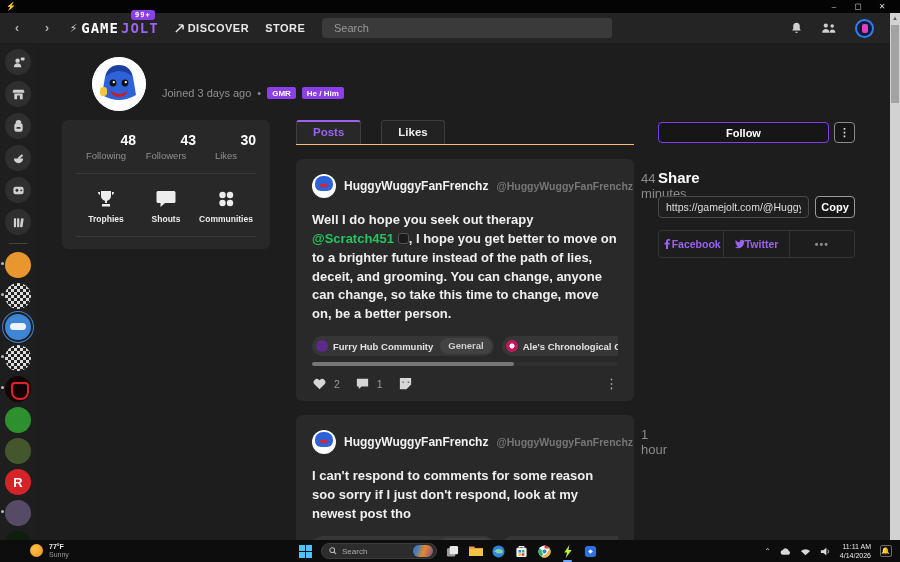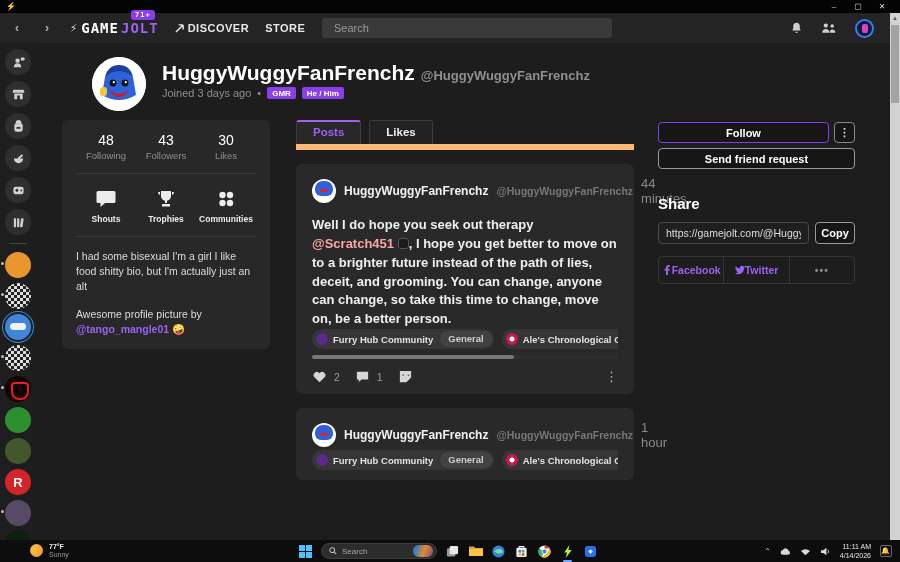--- a/index.html
+++ b/index.html
@@ -50,47 +50,47 @@
   .pf-avatar { position:absolute; left:56px; top:14px; width:54px; height:54px; border-radius:50%; background:#fff; overflow:hidden; }
   .pf-name { position:absolute; left:126px; top:18px; font-size:21px; font-weight:bold; color:#fff; }
   .pf-name .handle { font-size:13px; color:#8f8f8f; font-weight:bold; margin-left:6px; }
   .pf-meta { position:absolute; left:126px; top:44px; display:flex; align-items:center; gap:6px; font-size:11px; color:#8f8f8f; }
   .pf-badge { background:#8b3fe8; color:#fff; font-size:8px; font-weight:bold; padding:1.5px 5px; border-radius:2px; }
 
   
   .info-card { position:absolute; left:26px; top:77px; width:208px; background:#282828; border-radius:6px; padding:12px 14px; }
   .stats { display:flex; text-align:center; padding-bottom:12px; border-bottom:1px solid #3a3a3a; }
   .stat { flex:1; }
-  .stat .v { color:#fff; font-weight:normal; font-size:14px; }
+  .stat .v { color:#fff; font-weight:bold; font-size:14px;text-align:right; }
   .stat .l { color:#8f8f8f; font-size:9.5px; margin-top:2px; }
   .acts { display:flex; text-align:center; padding:14px 0 12px; border-bottom:1px solid #3a3a3a; }
   .act { flex:1; }
   .act svg { width:22px; height:22px; fill:#ececec; }
   .act .l { color:#ececec; font-size:8.5px; font-weight:bold; margin-top:4px; }
   .bio { padding-top:12px; color:#dcdcdc; font-size:10.5px; line-height:1.45; }
   .bio .ln2 { margin-top:12px; }
   .bio a { color:#9b63f0; text-decoration:none; font-weight:bold; }
 
   
   .main-col { position:absolute; left:260px; top:77px; width:338px; }
-  .tabs { display:flex; gap:8px; border-bottom:6px solid #fdba74;align-items:flex-end; }
+  .tabs { display:flex; gap:20px; border-bottom:1px solid #fdba74;align-items:flex-end; }
   .tab { border:1px solid #3d3d3d; border-bottom:none; border-radius:3px 3px 0 0; padding:5px 16px 6px; font-size:11.5px; font-weight:bold; color:#eee; background:#222; }
   .tab.active { color:#9b63f0; border-top:2px solid #9b63f0; background:#282828; padding-top:4px; }
   .post { background:#292929; border-radius:6px; padding:12px 16px 10px; margin-top:14px; }
   .post-head { display:flex; align-items:center; gap:8px; }
   .p-av { width:24px; height:24px; border-radius:50%; background:#fff; position:relative; overflow:hidden; flex:none; }
   .p-av::before { content:""; position:absolute; left:3px; top:2px; width:18px; height:15px; background:#2f62d8; border-radius:8px 8px 6px 6px; }
   .p-av::after { content:""; position:absolute; left:8px; top:10px; width:8px; height:3px; background:#d22; border-radius:2px; }
   .p-name { font-size:12px; font-weight:bold; color:#f2f2f2; }
   .p-handle { font-size:10.5px; color:#777; font-weight:bold; }
   .p-time { margin-left:auto; font-size:13px; color:#8a8a8a; }
   .p-body { margin-top:10px; color:#efefef; font-size:13px; font-weight:bold; line-height:1.45; }
-  .p-body .mention { color:#fca5a5; }
+  .p-body .mention { color:#22c55e; }
   .chip { display:inline-block; width:11px; height:11px; border-radius:3px; background:#1b1b1b; border:1px solid #555; vertical-align:-1px; }
-  .tagrow { display:flex; gap:8px; margin-top:0; overflow:hidden; white-space:nowrap; }
+  .tagrow { display:flex; gap:8px; margin-top:12px; overflow:hidden; white-space:nowrap; }
   .tagpill { display:inline-flex; align-items:center; height:20px; background:#363636; border-radius:10px; padding:0 2px 0 4px; flex:none; }
   .tagpill .tav { width:12px; height:12px; border-radius:50%; margin-right:5px; flex:none; }
   .tagpill .cname { color:#e2e2e2; font-size:9.5px; font-weight:bold; padding-right:7px; }
   .tagpill .chan { background:#424242; border-radius:9px; height:16px; line-height:16px; padding:0 8px; color:#cfcfcf; font-size:9.5px; font-weight:bold; }
   .hscroll { margin-top:6px; height:4px; border-radius:2px; background:#2f2f2f; position:relative; }
   .hthumb { position:absolute; left:0; top:0; height:4px; width:66%; background:#777; border-radius:2px; }
   .p-foot { display:flex; align-items:center; gap:7px; margin-top:10px; }
   .p-foot svg { width:15px; height:15px; fill:#d6d6d6; }
   .cnt { color:#9a9a9a; font-size:10.5px; margin-right:8px; }
   .foot-kebab { margin-left:auto; color:#bdbdbd; font-size:13px; }
@@ -146,21 +146,21 @@
   </div>
 </div>
 
 <div class="navbar">
   <span class="nav-arrow">‹</span>
   <span class="nav-arrow">›</span>
   <div class="logo">
     <span class="lbolt">⚡</span>
     <span class="g">GAME</span>
     <span class="j">JOLT</span>
-    <span class="badge99">71+</span>
+    <span class="badge99">99+</span>
   </div>
   <span class="nav-link">
     <svg viewBox="0 0 10 10" width="9" height="9">
         <path d="M1 9 L9 1 M9 1 H4 M9 1 V6" stroke="#e8e8e8" stroke-width="1.6" fill="none"></path>
       </svg>
     <span>DISCOVER</span>
   </span>
   <span class="nav-link">
       <span>STORE</span>
     </span>
@@ -257,23 +257,20 @@
       <path d="M13 20 q14 -14 28 0 l3 18 q-17 10 -34 0z" fill="#2f62d8"></path>
       <path d="M13 20 q14 -12 28 0 q-3 -12 -14 -12 t-14 12z" fill="#1c3fa0"></path>
       <circle cx="21" cy="26" r="3.4" fill="#111"></circle>
         <circle cx="33" cy="26" r="3.4" fill="#111"></circle>
       <circle cx="21.8" cy="25.2" r="1.1" fill="#fff"></circle>
         <circle cx="33.8" cy="25.2" r="1.1" fill="#fff"></circle>
       <path d="M18 33 q9 8 18 0 q-2 7 -9 7 t-9 -7z" fill="#c81e1e"></path>
       <rect x="8" y="30" width="7" height="9" rx="3" fill="#f3c63d"></rect>
     </svg>
   </div>
-  <div class="pf-name">
-    <span>HuggyWuggyFanFrenchz</span><span class="handle">@HuggyWuggyFanFrenchz</span>
-  </div>
   <div class="pf-meta">
     <span>Joined 3 days ago</span>
     <span>•</span>
     <span class="pf-badge">GMR</span>
     <span class="pf-badge">He / Him</span>
   </div>
 
   <div class="info-card">
     <div class="stats">
       <div class="stat">
@@ -285,44 +282,39 @@
         <div class="l">Followers</div>
       </div>
       <div class="stat">
         <div class="v">30</div>
         <div class="l">Likes</div>
       </div>
     </div>
     <div class="acts">
       <div class="act">
         <svg viewBox="0 0 22 22" style="margin:0 auto">
-            <path d="M3 3h16a1.5 1.5 0 0 1 1.5 1.5v9A1.5 1.5 0 0 1 19 15h-9l-4.5 4v-4H3a1.5 1.5 0 0 1-1.5-1.5v-9A1.5 1.5 0 0 1 3 3z"></path>
-          </svg>
-        <div class="l">Shouts</div>
+            <path d="M6 3h10v5a5 5 0 0 1-10 0zM3 4h2v3a3 3 0 0 1-2-3zm16 0h-2v3a3 3 0 0 0 2-3zM10 12h2v3h-2zM7 16h8v2.5H7z"></path>
+          </svg>
+        <div class="l">Trophies</div>
       </div>
       <div class="act">
         <svg viewBox="0 0 22 22" style="margin:0 auto">
-            <path d="M6 3h10v5a5 5 0 0 1-10 0zM3 4h2v3a3 3 0 0 1-2-3zm16 0h-2v3a3 3 0 0 0 2-3zM10 12h2v3h-2zM7 16h8v2.5H7z"></path>
-          </svg>
-        <div class="l">Trophies</div>
+            <path d="M3 3h16a1.5 1.5 0 0 1 1.5 1.5v9A1.5 1.5 0 0 1 19 15h-9l-4.5 4v-4H3a1.5 1.5 0 0 1-1.5-1.5v-9A1.5 1.5 0 0 1 3 3z"></path>
+          </svg>
+        <div class="l">Shouts</div>
       </div>
       <div class="act">
         <svg viewBox="0 0 22 22" style="margin:0 auto">
             <circle cx="7.5" cy="7" r="3.2"></circle>
             <circle cx="15" cy="7" r="3.2"></circle>
             <circle cx="7.5" cy="15" r="3.2"></circle>
             <circle cx="15" cy="15" r="3.2"></circle>
           </svg>
         <div class="l">Communities</div>
       </div>
-    </div>
-    <div class="bio">
-      <div>I had some bisexual I'm a girl I like food shitty bio, but I'm actually just an alt</div>
-      <div class="ln2">Awesome profile picture by</div>
-      <div><a href="#">@tango_mangle01</a> <span>🤪</span></div>
     </div>
   </div>
 
   <div class="main-col">
     <div class="tabs">
       <div class="tab active">Posts</div>
       <div class="tab">Likes</div>
     </div>
 
     <div class="post">
@@ -364,20 +356,21 @@
       </div>
     </div>
 
     <div class="post">
       <div class="post-head">
         <div class="p-av"></div>
         <span class="p-name">HuggyWuggyFanFrenchz</span>
         <span class="p-handle">@HuggyWuggyFanFrenchz</span>
         <span class="p-time">1 hour</span>
       </div>
+      <div class="p-body">I can't respond to comments for some reason soo sorry if I just don't respond, look at my newest post tho</div>
       <div class="tagrow">
         <span class="tagpill">
             <span class="tav" style="background:#5b2a8a"></span>
             <span class="cname">Furry Hub Community</span>
             <span class="chan">General</span>
           </span>
         <span class="tagpill">
             <span class="tav" style="background:radial-gradient(circle,#fff 28%,#c2185b 32%)"></span>
             <span class="cname">Ale's Chronological Chaos World Team</span>
           </span>
@@ -386,21 +379,20 @@
 
     </div>
 
   </div>
 
   <div class="right-col">
     <div class="follow-row">
       <div class="btn btn-follow">Follow</div>
       <div class="btn btn-dots">⋮</div>
     </div>
-    <div class="btn btn-friend">Send friend request</div>
     <div class="share-title">Share</div>
     <div class="share-row">
       <input class="share-url" readonly="" value="https://gamejolt.com/@HuggyWuggyFanFrenchz" style="">
       <div class="btn btn-copy">Copy</div>
     </div>
     <div class="social-row">
       <div class="social">
         <svg viewBox="0 0 10 10">
             <path d="M6 10V5.5h1.5l.3-1.8H6V2.6c0-.5.2-.9 1-.9h.9V.1C7.7 0 7.1 0 6.5 0 5 0 4 1 4 2.5v1.2H2.5v1.8H4V10z"></path>
           </svg>

